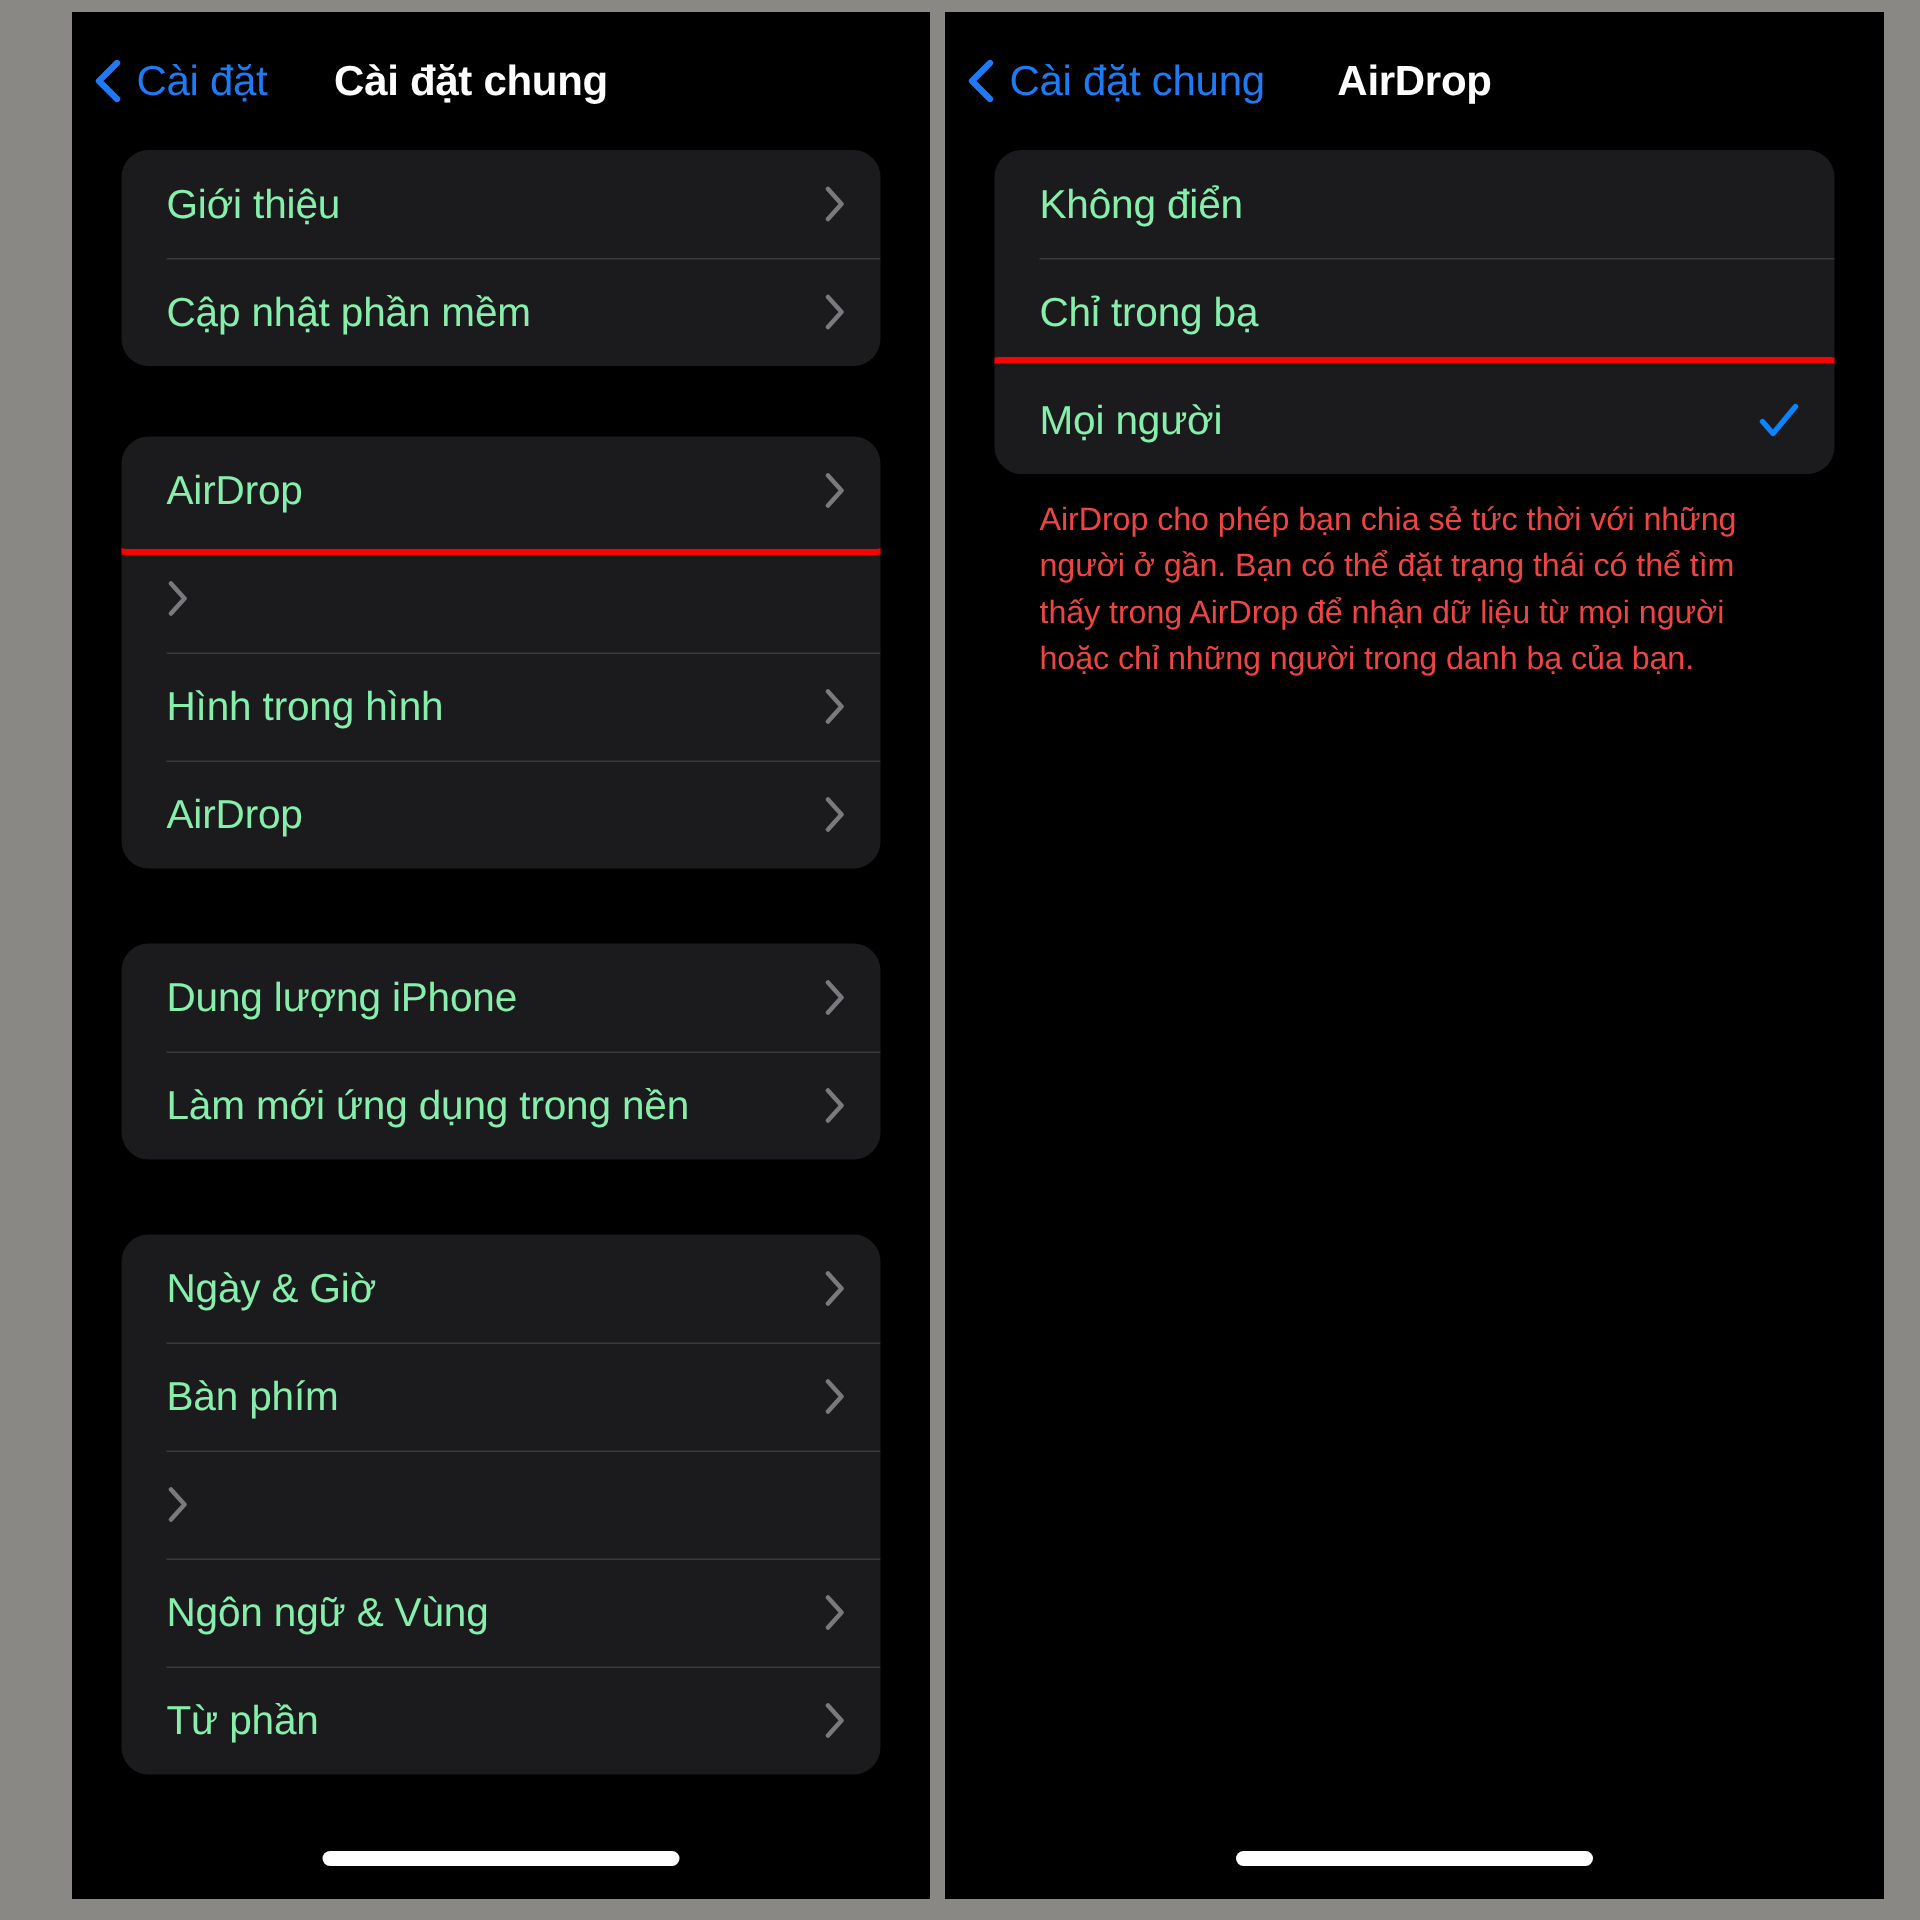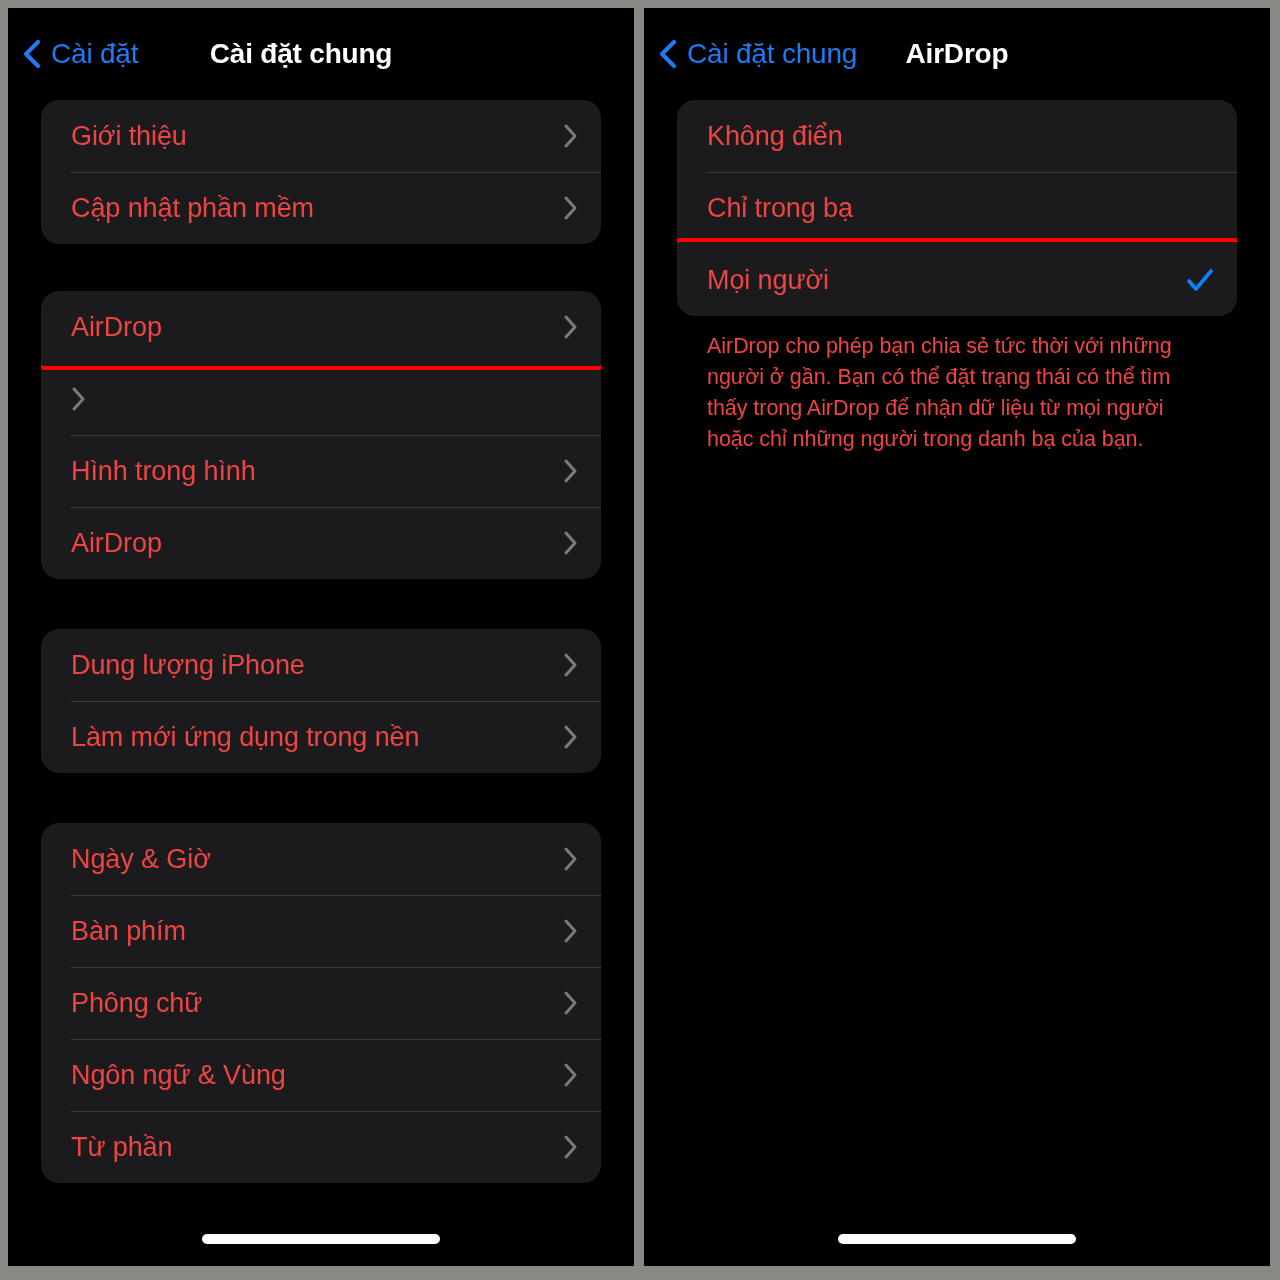--- a/index.html
+++ b/index.html
@@ -22,21 +22,21 @@
     box-sizing: border-box;
     padding: 8px 8px 14px 8px;
   }
   .panel {
     position: relative;
     background: #000000;
     height: 100%;
     box-sizing: border-box;
     overflow: hidden;
   }
-  .panel-left  { width: 626px; }
+  .panel-left  { width: 572px; margin-left: 40px; }
   .gap-divider { width: 10px; background: #8a8884; height: 100%; flex: 0 0 10px; }
   .panel-right { width: 626px; }
 
   
   .navbar {
     position: relative;
     height: 92px;
     display: flex;
     align-items: center;
     background: #000;
@@ -101,21 +101,21 @@
   .row + .row::before {
     content: "";
     position: absolute;
     left: 30px;
     right: 0;
     top: 0;
     height: 1px;
     background: #3a3a3c;
   }
   .row-label {
-    color: #ef4444;
+    color: #86efac;
     font-size: 27px;
     letter-spacing: -0.1px;
     flex: 1;
     white-space: nowrap;
   }
   .chevron {
     width: 16px;
     height: 26px;
     flex: 0 0 auto;
     opacity: 0.62;
@@ -285,21 +285,20 @@
         </div>
         <div class="row">
           <span class="row-label">Bàn phím</span>
           <span class="chevron">
             <svg viewBox="0 0 16 26" width="16" height="26">
                 <polyline points="3,3 12,13 3,23" fill="none" stroke="#b5b5ba" stroke-width="3" stroke-linecap="round" stroke-linejoin="round"></polyline>
               </svg>
           </span>
         </div>
         <div class="row">
-          <span class="row-label">Phông chữ</span>
           <span class="chevron">
             <svg viewBox="0 0 16 26" width="16" height="26">
                 <polyline points="3,3 12,13 3,23" fill="none" stroke="#b5b5ba" stroke-width="3" stroke-linecap="round" stroke-linejoin="round"></polyline>
               </svg>
           </span>
         </div>
         <div class="row">
           <span class="row-label">Ngôn ngữ &amp; Vùng</span>
           <span class="chevron">
             <svg viewBox="0 0 16 26" width="16" height="26">

